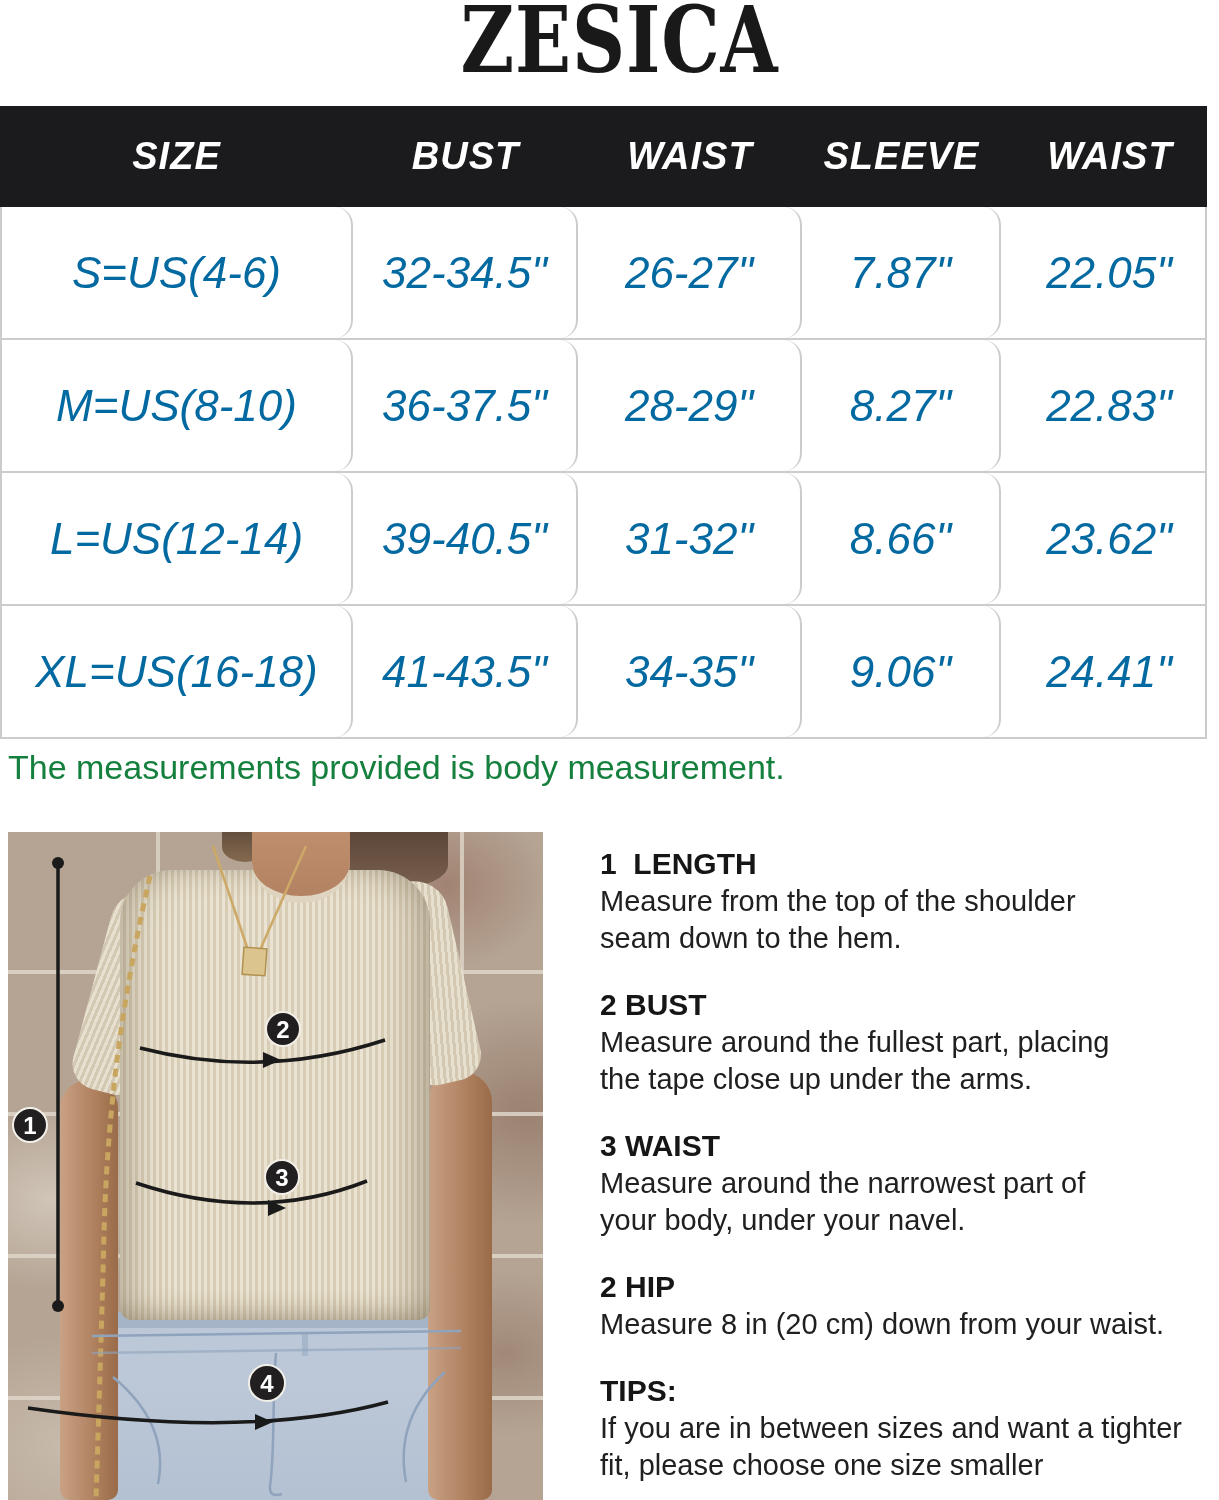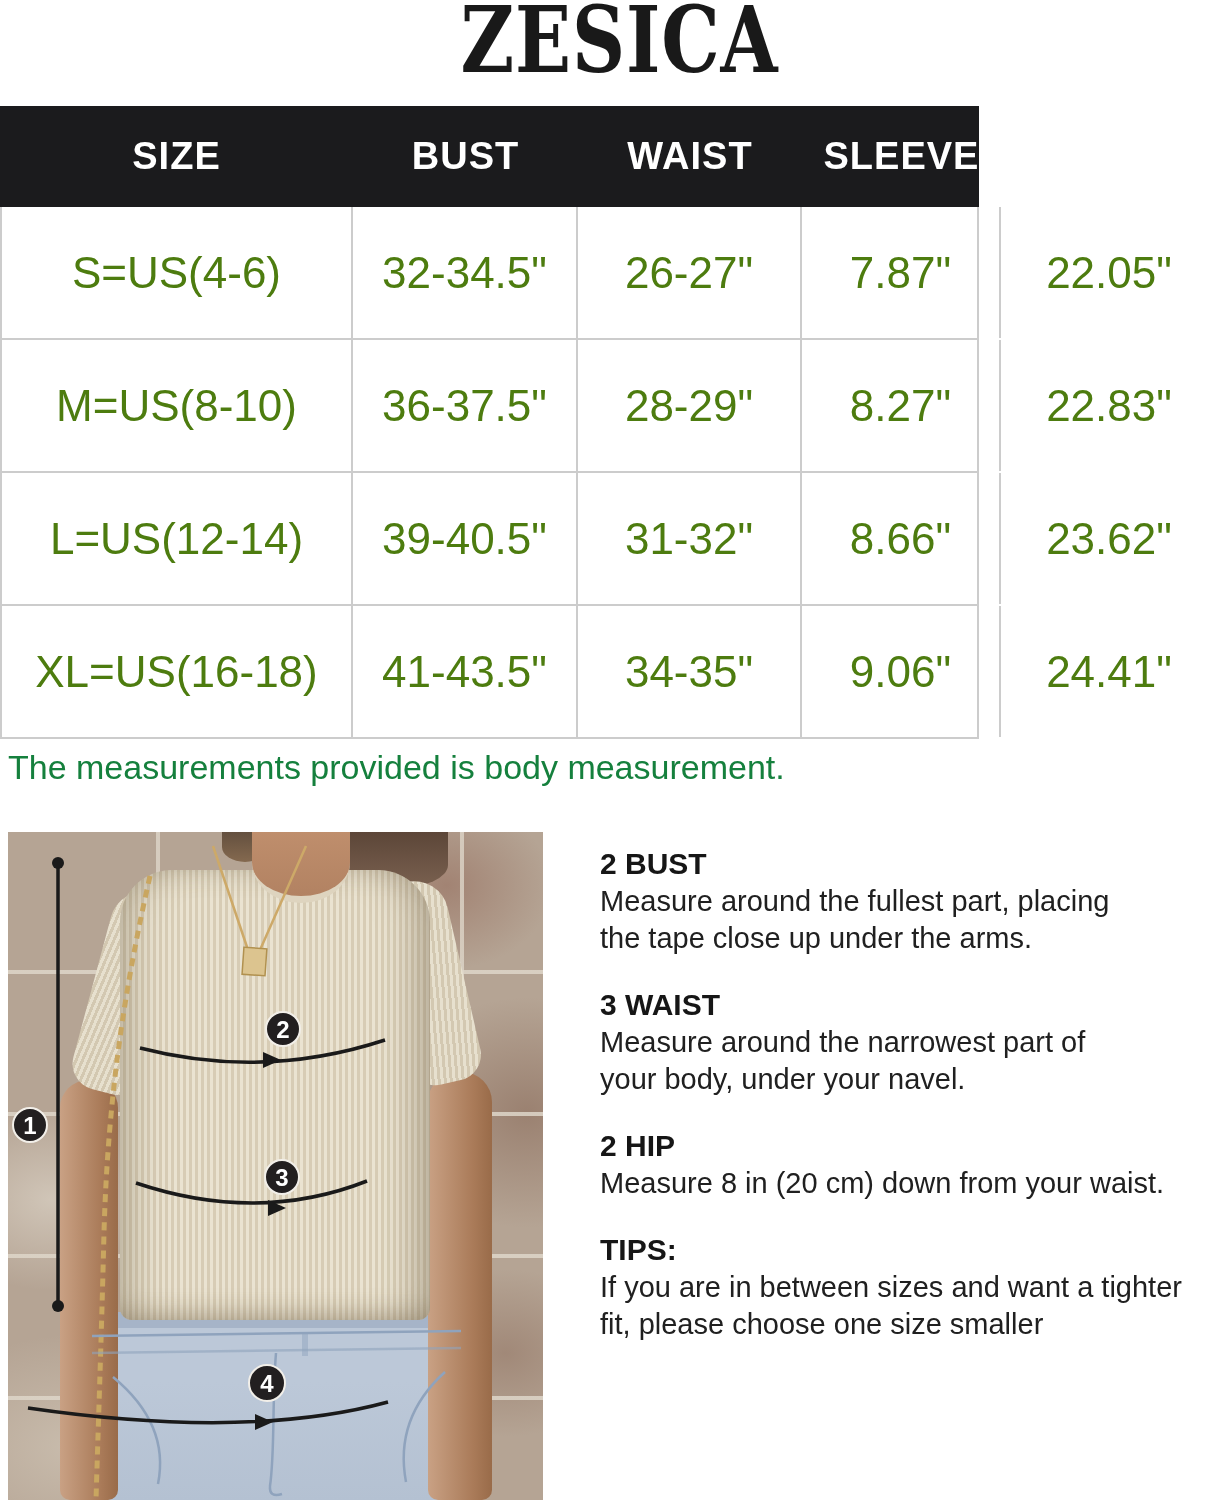--- a/index.html
+++ b/index.html
@@ -5,31 +5,31 @@
   html,body{margin:0;padding:0;background:#ffffff;}
   .page{position:relative;width:1219px;height:1500px;background:#ffffff;overflow:hidden;
         font-family:"Liberation Sans", sans-serif;color:#1a1a1a;padding-left:20px;}
 
   
   .brand{position:absolute;top:-6px;left:0;width:100%;margin:0;text-align:center;
          font-family:"DejaVu Serif", serif;font-weight:700;font-size:92px;line-height:1;
          letter-spacing:1px;color:#191919;transform:scaleX(0.8);transform-origin:center top;}
 
   
-  .size-table{position:absolute;left:0;top:106px;width:979px;}
+  .size-table{position:absolute;left:0;top:106px;width:1207px;font-style:italic;}
   .thead{display:grid;grid-template-columns:353px 225px 224px 199px 218px;height:101px;
          background:#1b1b1d;}
   .th{display:flex;align-items:center;justify-content:center;color:#ffffff;
       font-weight:700;font-size:38px;letter-spacing:1px;}
   .tbody{border-left:2px solid #cccccc;border-right:2px solid #cccccc;border-bottom:2px solid #cccccc;}
   .tr{display:grid;grid-template-columns:351px 225px 224px 199px 216px;height:131px;
       border-bottom:2px solid #cccccc;}
   .tr:last-child{border-bottom:none;}
-  .td{display:flex;align-items:center;justify-content:center;font-size:44px;color:#4d7c0f;
-      border-right:2px solid #cccccc;}
+  .td{display:flex;align-items:center;justify-content:center;font-size:44px;color:#0369a1;
+      border-right:2px solid #cccccc;border-radius:18px;}
   .td:last-child{border-right:none;}
 
   
   .note{position:absolute;left:8px;top:748px;margin:0;font-size:34px;color:#15803d;}
 
   
   .figure{position:absolute;left:8px;top:832px;width:535px;height:668px;overflow:hidden;
           background-color:#b5a494;
           background-image:
             repeating-linear-gradient(to bottom, rgba(222,214,201,0) 0 138px, rgba(222,214,201,.85) 138px 142px),
@@ -172,20 +172,25 @@
         <g>
           <circle cx="259" cy="551" r="18" fill="#221f20" stroke="#f2efe9" stroke-width="2"></circle>
           <text x="259" y="560">4</text>
         </g>
       </g>
     </svg>
   </div>
 
   <div class="guide">
     <div class="g-block">
+      <div class="g-h">1  LENGTH</div>
+      <div class="g-line">Measure from the top of the shoulder</div>
+      <div class="g-line">seam down to the hem.</div>
+    </div>
+    <div class="g-block">
       <div class="g-h">2 BUST</div>
       <div class="g-line">Measure around the fullest part, placing</div>
       <div class="g-line">the tape close up under the arms.</div>
     </div>
     <div class="g-block">
       <div class="g-h">3 WAIST</div>
       <div class="g-line">Measure around the narrowest part of</div>
       <div class="g-line">your body, under your navel.</div>
     </div>
     <div class="g-block">

